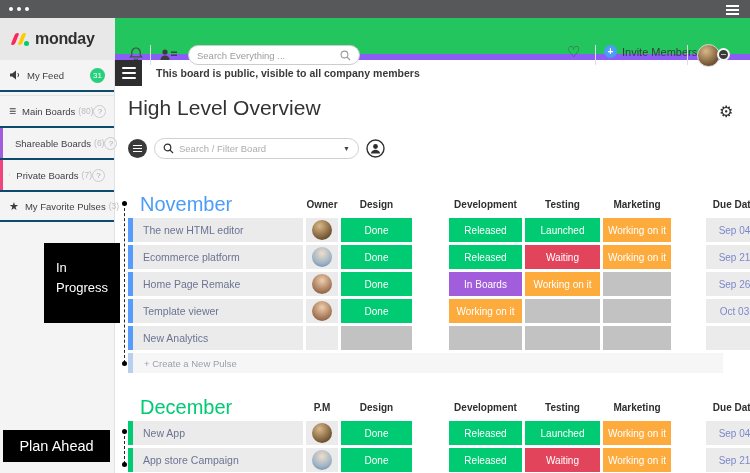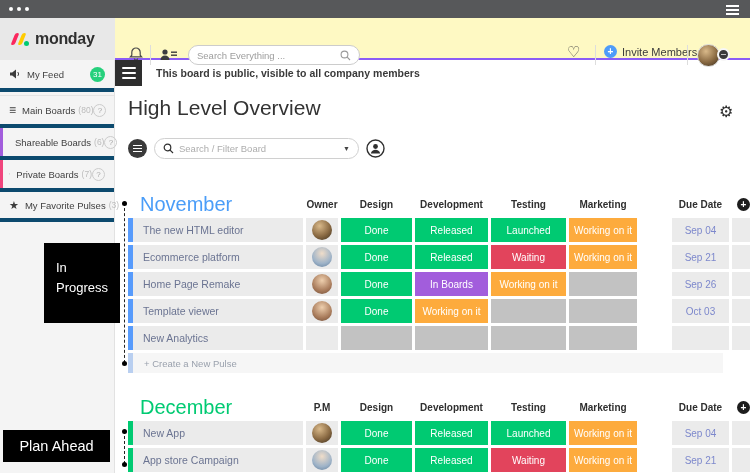--- a/index.html
+++ b/index.html
@@ -7,21 +7,21 @@
   .screen { position:relative; width:750px; height:473px; background:#fff; overflow:hidden; }
 
   
   .winbar { position:absolute; left:0; top:0; width:750px; height:18px; background:#57585a; }
   .win-dots { position:absolute; left:9px; top:7px; display:flex; gap:4px; }
   .win-dots span { width:4px; height:4px; border-radius:50%; background:#fff; }
   .win-menu { position:absolute; right:11px; top:5px; display:flex; flex-direction:column; gap:2px; }
   .win-menu span { width:13px; height:2px; background:#fff; }
 
   
-  .appheader { position:absolute; left:0; top:18px; width:750px; height:42px; background:#fef9c3; border-bottom:2px solid #8b5cf6; }
+  .appheader { position:absolute; left:0; top:18px; width:750px; height:42px; background:#22c55e; border-bottom:6px solid #8b5cf6; }
   .logoarea { position:absolute; left:0; top:0; width:115px; height:42px; background:#e8e8e8; display:flex; align-items:center; padding-left:12px; }
   .logo-mark { position:relative; width:18px; height:16px; margin-right:5px; }
   .logo-mark .s1 { position:absolute; left:1px; top:2px; width:4px; height:12px; border-radius:2px; background:#fb275d; transform:skewX(-22deg); }
   .logo-mark .s2 { position:absolute; left:8px; top:2px; width:4px; height:12px; border-radius:2px; background:#ffcb00; transform:skewX(-22deg); }
   .logo-mark .s3 { position:absolute; left:12px; top:10px; width:5px; height:5px; border-radius:50%; background:#00ca72; }
   .logo-text { font-size:16px; font-weight:bold; color:#2f2f2f; letter-spacing:-0.3px; }
 
   .icon-svg { display:block; }
   .hdr-bell { position:absolute; left:128px; top:28px; }
   .vdiv { position:absolute; top:27px; width:1px; height:20px; background:#ddd; }
@@ -35,21 +35,21 @@
   .invite-label { font-size:11px; color:#3b3b3b; }
   .avatar { border-radius:50%; }
   .av1 { background:radial-gradient(circle at 38% 30%, #d9b98a 0%, #8a6a43 55%, #3a2d1c 100%); }
   .av2 { background:radial-gradient(circle at 50% 32%, #f0ddc9 0%, #9eb3c8 60%, #5d7a99 100%); }
   .av3 { background:radial-gradient(circle at 50% 32%, #eecfae 0%, #a97c5c 60%, #6e4a35 100%); }
   .hdr-avatar { position:absolute; left:697px; top:26px; width:23px; height:23px; border:1px solid #d8d8d8; }
   .hdr-avatar-badge { position:absolute; left:717px; top:30px; width:13px; height:13px; border-radius:50%; background:#3a3a3a; border:2px solid #f7f7f7; color:#fff; font-size:9px; line-height:9px; text-align:center; }
 
   
   .sidebar { position:absolute; left:0; top:60px; width:115px; height:413px; background:#f4f4f4; border-right:1px solid #e2e2e2; }
-  .sb-item { position:relative; display:flex; align-items:center; padding:0 9px; border-bottom:4px solid #0c4a6e; }
+  .sb-item { position:relative; display:flex; align-items:center; padding:0 9px; border-bottom:2px solid #0c4a6e; }
   .sb-item .sb-label { font-size:9.5px; color:#414141; margin-left:6px; white-space:nowrap; }
   .sb-item .sb-count { font-size:8.5px; color:#bcbcbc; margin-left:3px; }
   .sb-help { width:13px; height:13px; border-radius:50%; border:1px solid #ccc; color:#a8a8a8; font-size:8px; line-height:11px; text-align:center; margin-left:auto; flex:none; }
   .sb-badge { width:15px; height:15px; border-radius:50%; background:#26d07c; color:#fff; font-size:8px; line-height:15px; text-align:center; margin-left:auto; flex:none; }
   .sb-accent { position:absolute; left:0; top:0; width:3px; height:100%; }
 
   
   .menubox { position:absolute; left:115px; top:60px; width:27px; height:26px; background:#2e2e2e; display:flex; flex-direction:column; justify-content:center; align-items:center; gap:2.5px; }
   .menubox span { width:14px; height:2.5px; background:#fff; border-radius:1px; }
   .banner-text { position:absolute; left:156px; top:60px; height:26px; line-height:26px; font-size:10.5px; font-weight:bold; color:#3a3a3a; }
@@ -68,21 +68,21 @@
   
   .group { position:absolute; left:128px; }
   .g-nov { top:195px; }
   .g-dec { top:398px; }
   .trow { display:flex; gap:3px; margin-bottom:3px; }
   .cell { height:24px; display:flex; align-items:center; justify-content:center; font-size:10px; }
   .name-cell { width:175px; justify-content:flex-start; background:#ebebeb; position:relative; padding-left:15px; color:#6b7492; font-size:10.5px; }
   .row-bar { position:absolute; left:0; top:0; width:5px; height:100%; }
   .owner-cell { width:32px; background:#ebebeb; }
   .st { color:#fff; }
-  .c1 { width:71px; } .c2 { width:73px; } .c3 { width:75px; } .c4 { width:68px; }
+  .c1 { width:71px; } .c2 { width:73px;margin-left:34px; } .c3 { width:75px; } .c4 { width:68px; }
   .due-cell { width:57px; background:#ebebeb; color:#7d88cc;margin-left:32px; }
   .extra-cell { width:23px; background:#ebebeb; }
   .row-avatar { width:20px; height:20px; }
   
   .hrow .cell { height:19px; background:transparent; }
   .hrow { margin-bottom:4px; }
   .month-title { font-size:20px; }
   .hrow .hlabel { font-size:10px; font-weight:bold; color:#2f2f2f; }
   .hplus { width:13px; height:13px; border-radius:50%; background:#1d1d1d; color:#fff; font-size:10px; line-height:13px; text-align:center; font-weight:bold; }
   .footer-row { position:relative; width:595px; height:20px; background:#f6f6f6; display:flex; align-items:center; padding-left:16px; font-size:9.5px; color:#9aa1ad; }

